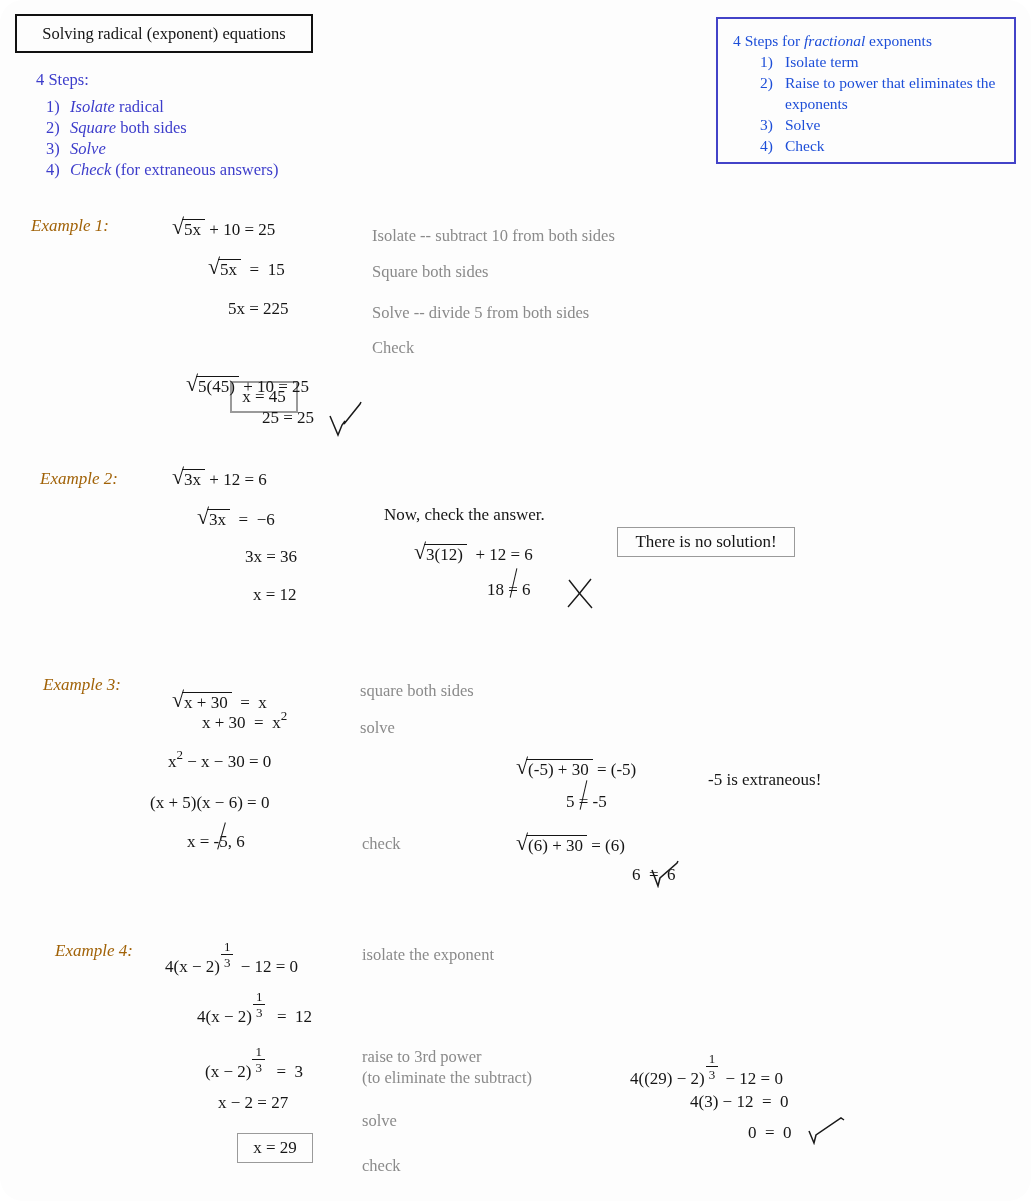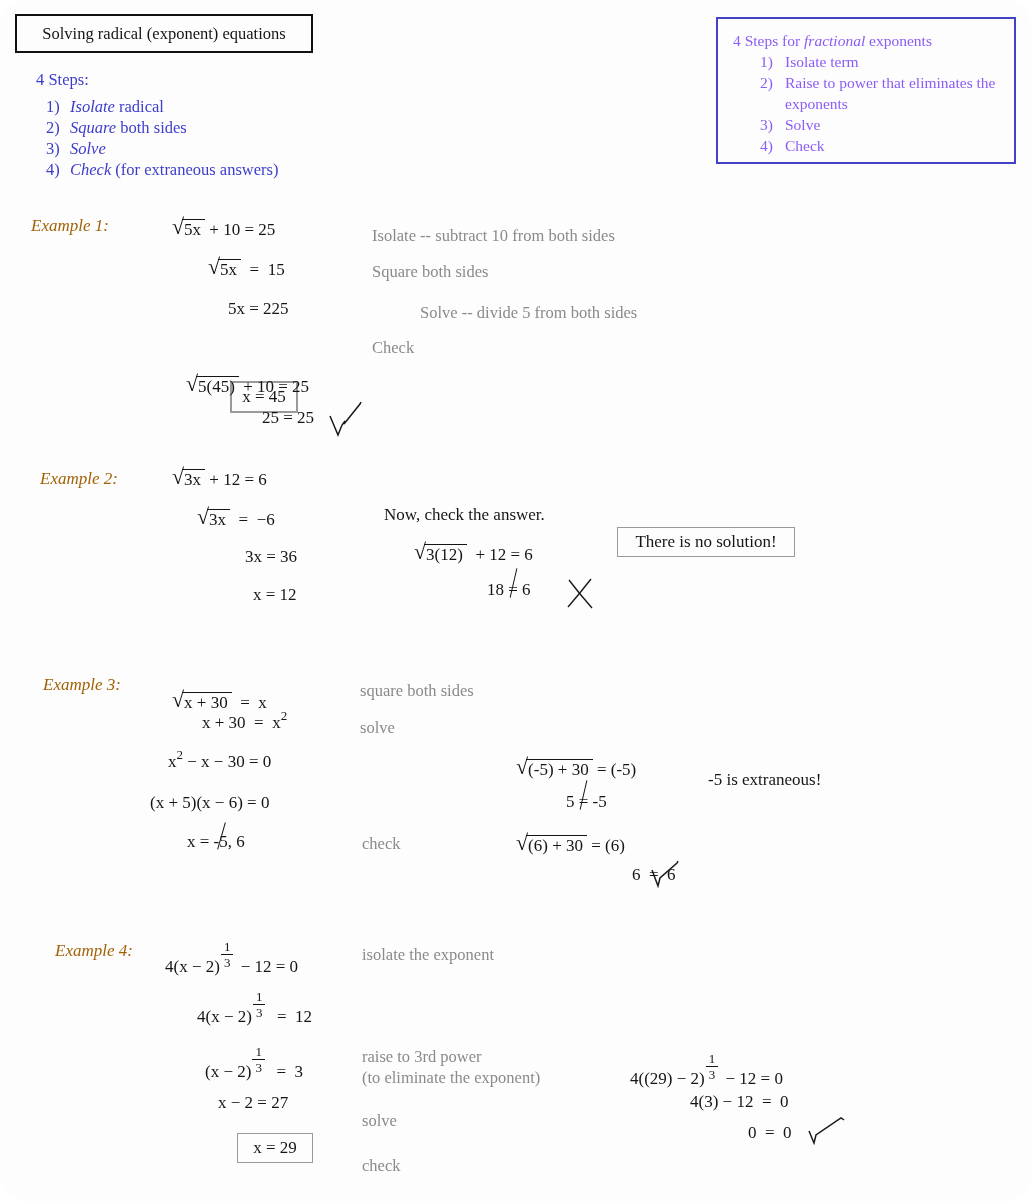--- a/index.html
+++ b/index.html
@@ -14,21 +14,21 @@
   .blue{color:#3d3dcb;}
   .stepline{position:absolute;font-size:16.5px;line-height:21px;white-space:pre;}
   .lnum{display:inline-block;min-width:24px;}
   .it{font-style:italic;}
   .titlebox{
     position:absolute;left:15px;top:14px;width:298px;height:39px;border:2px solid #111;
     display:flex;align-items:center;justify-content:center;font-size:16.5px;box-sizing:border-box;
   }
   .rightbox{
     position:absolute;left:716px;top:17px;width:300px;height:147px;border:2px solid #4343c8;
-    box-sizing:border-box;color:#8b5cf6;font-size:15.5px;line-height:21px;padding:11px 10px 0 15px;
+    box-sizing:border-box;color:#1d4ed8;font-size:15.5px;line-height:21px;padding:11px 10px 0 15px;
   }
   .rightbox .ritem{display:flex;margin-left:27px;}
   .rightbox .rnum{width:25px;flex:none;}
   .ansbox{
     position:absolute;border:2px solid #9a9a9a;display:flex;align-items:center;justify-content:center;
     font-size:17px;box-sizing:border-box;white-space:pre;
   }
   .sqrt{display:inline-block;white-space:pre;}
   .rsign{font-size:22px;line-height:20px;display:inline-block;position:relative;top:-1px;margin-right:-2px;}
   .rad{display:inline-block;line-height:18px;border-top:1.4px solid #141414;padding:1px 4px 0 2px;}
@@ -91,21 +91,21 @@
   <div class="eq" style="left:186px;top:375px;"><span class="sqrt"><span class="rsign">√</span><span class="rad">5(45)</span></span><span> + 10 = 25</span></div>
   <div class="eq" style="left:262px;top:408px;">25 = 25</div>
   <div class="mark" style="left:328px;top:400px;">
     <svg width="34" height="38" viewBox="0 0 34 38">
         <path d="M2,16 L10,35 L14,25 L17,21 L16,24 L32,4 L33,2" fill="none" stroke="#1a1a1a" stroke-width="1.5"></path>
       </svg>
   </div>
 
   <div class="note" style="left:372px;top:225px;">Isolate -- subtract 10 from both sides</div>
   <div class="note" style="left:372px;top:261px;">Square both sides</div>
-  <div class="note" style="left:372px;top:302px;margin-left:48px;">Solve -- divide 5 from both sides</div>
+  <div class="note" style="left:372px;top:302px;">Solve -- divide 5 from both sides</div>
   <div class="note" style="left:372px;top:337px;">Check</div>
 
   <div class="lbl" style="left:40px;top:469px;">Example 2:</div>
 
   <div class="eq" style="left:172px;top:468px;"><span class="sqrt"><span class="rsign">√</span><span class="rad">3x</span></span><span> + 12 = 6</span></div>
   <div class="eq" style="left:197px;top:508px;"><span class="sqrt"><span class="rsign">√</span><span class="rad">3x</span></span><span>  =  −6</span></div>
   <div class="eq" style="left:245px;top:547px;">3x = 36</div>
   <div class="eq" style="left:253px;top:585px;">x = 12</div>
 
   <div class="black-note" style="left:384px;top:505px;">Now, check the answer.</div>
@@ -145,21 +145,21 @@
   <div class="lbl" style="left:55px;top:941px;">Example 4:</div>
 
   <div class="eq" style="left:165px;top:941px;"><span>4(x − 2)</span><span class="expfrac"><span class="num">1</span><span class="den">3</span></span><span> − 12 = 0</span></div>
   <div class="eq" style="left:197px;top:991px;"><span>4(x − 2)</span><span class="expfrac"><span class="num">1</span><span class="den">3</span></span><span>  =  12</span></div>
   <div class="eq" style="left:205px;top:1046px;"><span>(x − 2)</span><span class="expfrac"><span class="num">1</span><span class="den">3</span></span><span>  =  3</span></div>
   <div class="eq" style="left:218px;top:1093px;">x − 2 = 27</div>
   <div class="ansbox" style="left:237px;top:1133px;width:76px;height:30px;border-width:1.5px;"><span>x = 29</span></div>
 
   <div class="note" style="left:362px;top:944px;">isolate the exponent</div>
   <div class="note" style="left:362px;top:1046px;">raise to 3rd power</div>
-  <div class="note" style="left:362px;top:1067px;">(to eliminate the exponent)</div>
+  <div class="note" style="left:362px;top:1067px;">(to eliminate the subtract)</div>
   <div class="note" style="left:362px;top:1110px;">solve</div>
   <div class="note" style="left:362px;top:1155px;">check</div>
 
   <div class="eq" style="left:630px;top:1053px;"><span>4((29) − 2)</span><span class="expfrac"><span class="num">1</span><span class="den">3</span></span><span> − 12 = 0</span></div>
   <div class="eq" style="left:690px;top:1092px;">4(3) − 12  =  0</div>
   <div class="eq" style="left:748px;top:1123px;">0  =  0</div>
   <div class="mark" style="left:806px;top:1114px;">
     <svg width="40" height="31" viewBox="0 0 40 31">
         <path d="M3,17 L8,29 L10,21 L35,4 L38,6" fill="none" stroke="#1a1a1a" stroke-width="1.5"></path>
       </svg>

